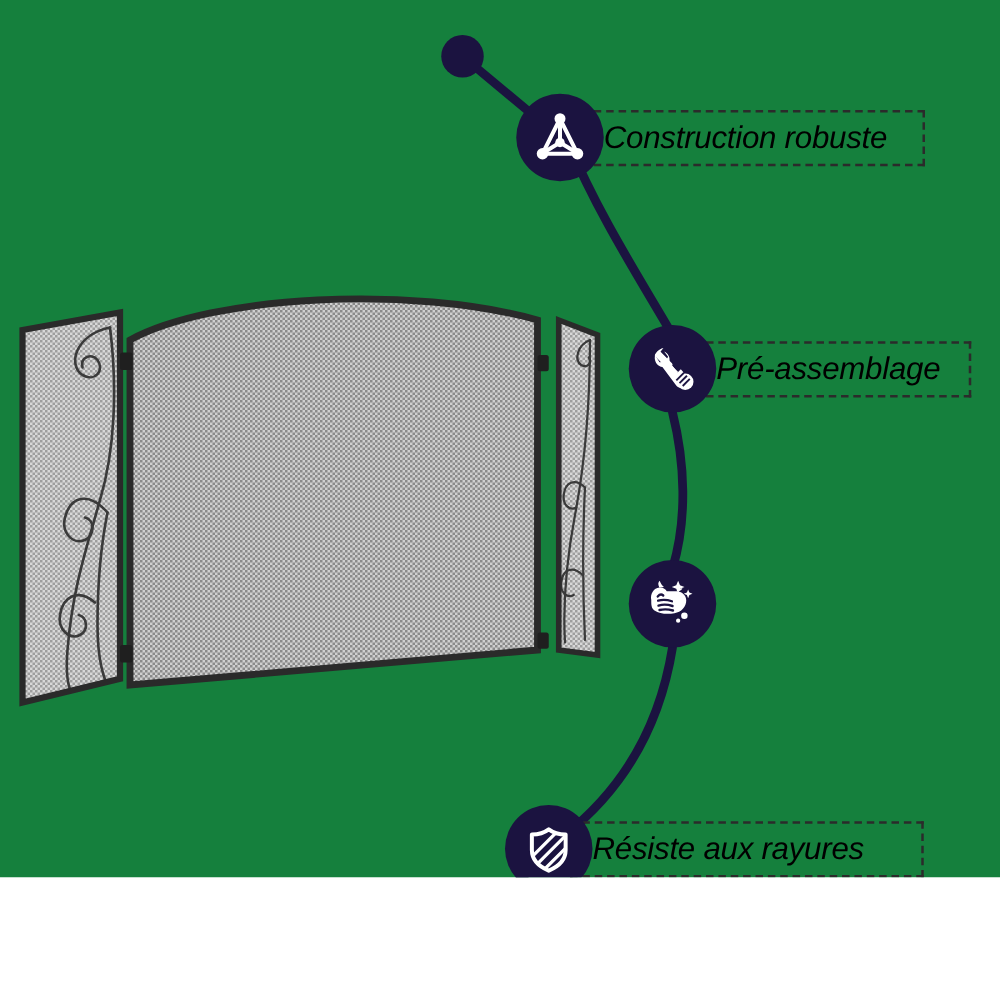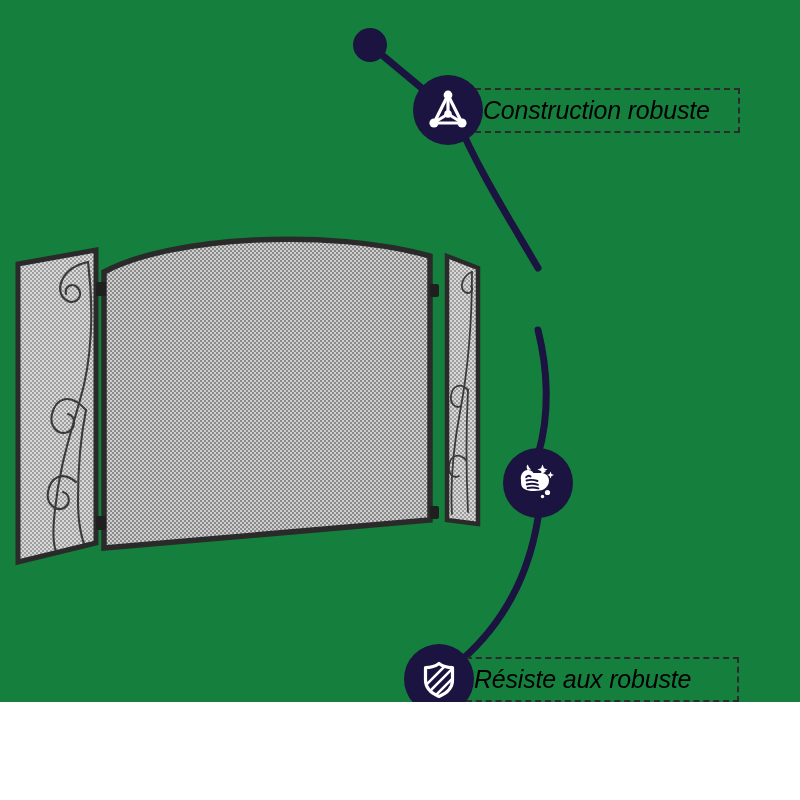--- a/index.html
+++ b/index.html
@@ -189,20 +189,44 @@
           <circle cx="38" cy="37" r="4.6"></circle>
           <circle cx="24" cy="28" r="3.8"></circle>
         </g>
       </svg>
     </div>
     <div class="feature-label">
       <span>Construction robuste</span>
     </div>
   </div>
 
+  <div class="feature" id="feature-2">
+    <div class="feature-badge">
+      <svg width="46" height="46" viewBox="0 0 46 46">
+        <g fill="#ffffff">
+
+          <path d="M 13.5,7.5 C 9.5,9 7,12.8 7.8,16.8 C 8.5,20.2 11.4,22.6 14.8,22.8 L 28,36 C 29.4,37.4 31.6,37.4 33,36 C 34.4,34.6 34.4,32.4 33,31 L 19.8,17.8 C 20,14.4 17.8,11.2 14.5,10.3 L 18.2,14 L 16.4,18.2 L 12,19.2 L 8.8,15.6 Z" transform="rotate(8 23 23)"></path>
+          <circle cx="33.2" cy="33.4" r="6.6"></circle>
+          <circle cx="33.2" cy="33.4" r="3.2" fill="#1b1340"></circle>
+
+          <g transform="rotate(-45 23 23)">
+            <rect x="20.2" y="5" width="5.6" height="16" rx="1.4"></rect>
+            <rect x="21.6" y="21" width="2.8" height="7"></rect>
+            <path d="M 18.6,28 L 27.4,28 L 26.6,40 C 26.6,41.6 25.4,42.6 23,42.6 C 20.6,42.6 19.4,41.6 19.4,40 Z"></path>
+            <rect x="18.6" y="31" width="8.8" height="1.5" fill="#1b1340"></rect>
+            <rect x="18.8" y="34.4" width="8.4" height="1.5" fill="#1b1340"></rect>
+            <rect x="19" y="37.8" width="8" height="1.5" fill="#1b1340"></rect>
+          </g>
+        </g>
+      </svg>
+    </div>
+    <div class="feature-label">
+      <span>Pré-assemblage</span>
+    </div>
+  </div>
 
   <div class="feature" id="feature-3">
     <div class="feature-badge">
       <svg width="48" height="48" viewBox="0 0 48 48">
         <g fill="#ffffff">
 
           <path d="M 7,21 C 6,16 9,11.5 13.5,11 C 16.5,10.7 18.4,12.2 19.4,14 L 27,14 C 31.5,14 35,17.2 35,21.4 C 35,26.6 31,30.6 25.6,31.6 C 20,32.6 13.6,32.2 9.6,29.4 C 7,27.6 7,24.6 7,21 Z"></path>
           <path d="M 13.5,11 C 12.2,8.6 12.4,6.6 13.8,5.6 C 14.4,7.6 15.6,9.6 17.2,10.6 Z"></path>
           <path d="M 27,14 C 28.8,12 30.6,11.2 32,11.8 C 31,13.2 29.6,14 28,14.2 Z"></path>
 
@@ -233,17 +257,17 @@
         <path d="M 23,7.5 C 19,10.6 13.6,11.6 9.5,11.6 L 9.5,24 C 9.5,32 15.6,37.4 23,40.5 C 30.4,37.4 36.5,32 36.5,24 L 36.5,11.6 C 32.4,11.6 27,10.6 23,7.5 Z" fill="none" stroke="#ffffff" stroke-width="3.2" stroke-linejoin="round"></path>
         <g clip-path="url(#shieldClip)" stroke="#ffffff" stroke-width="2.6" stroke-linecap="round">
           <line x1="9" y1="40" x2="39" y2="10"></line>
           <line x1="14" y1="45" x2="44" y2="15"></line>
           <line x1="19" y1="50" x2="49" y2="20"></line>
           <line x1="4" y1="35" x2="34" y2="5"></line>
         </g>
       </svg>
     </div>
     <div class="feature-label">
-      <span>Résiste aux robuste</span>
+      <span>Résiste aux rayures</span>
     </div>
   </div>
 
 </div>
 
 </body></html>

